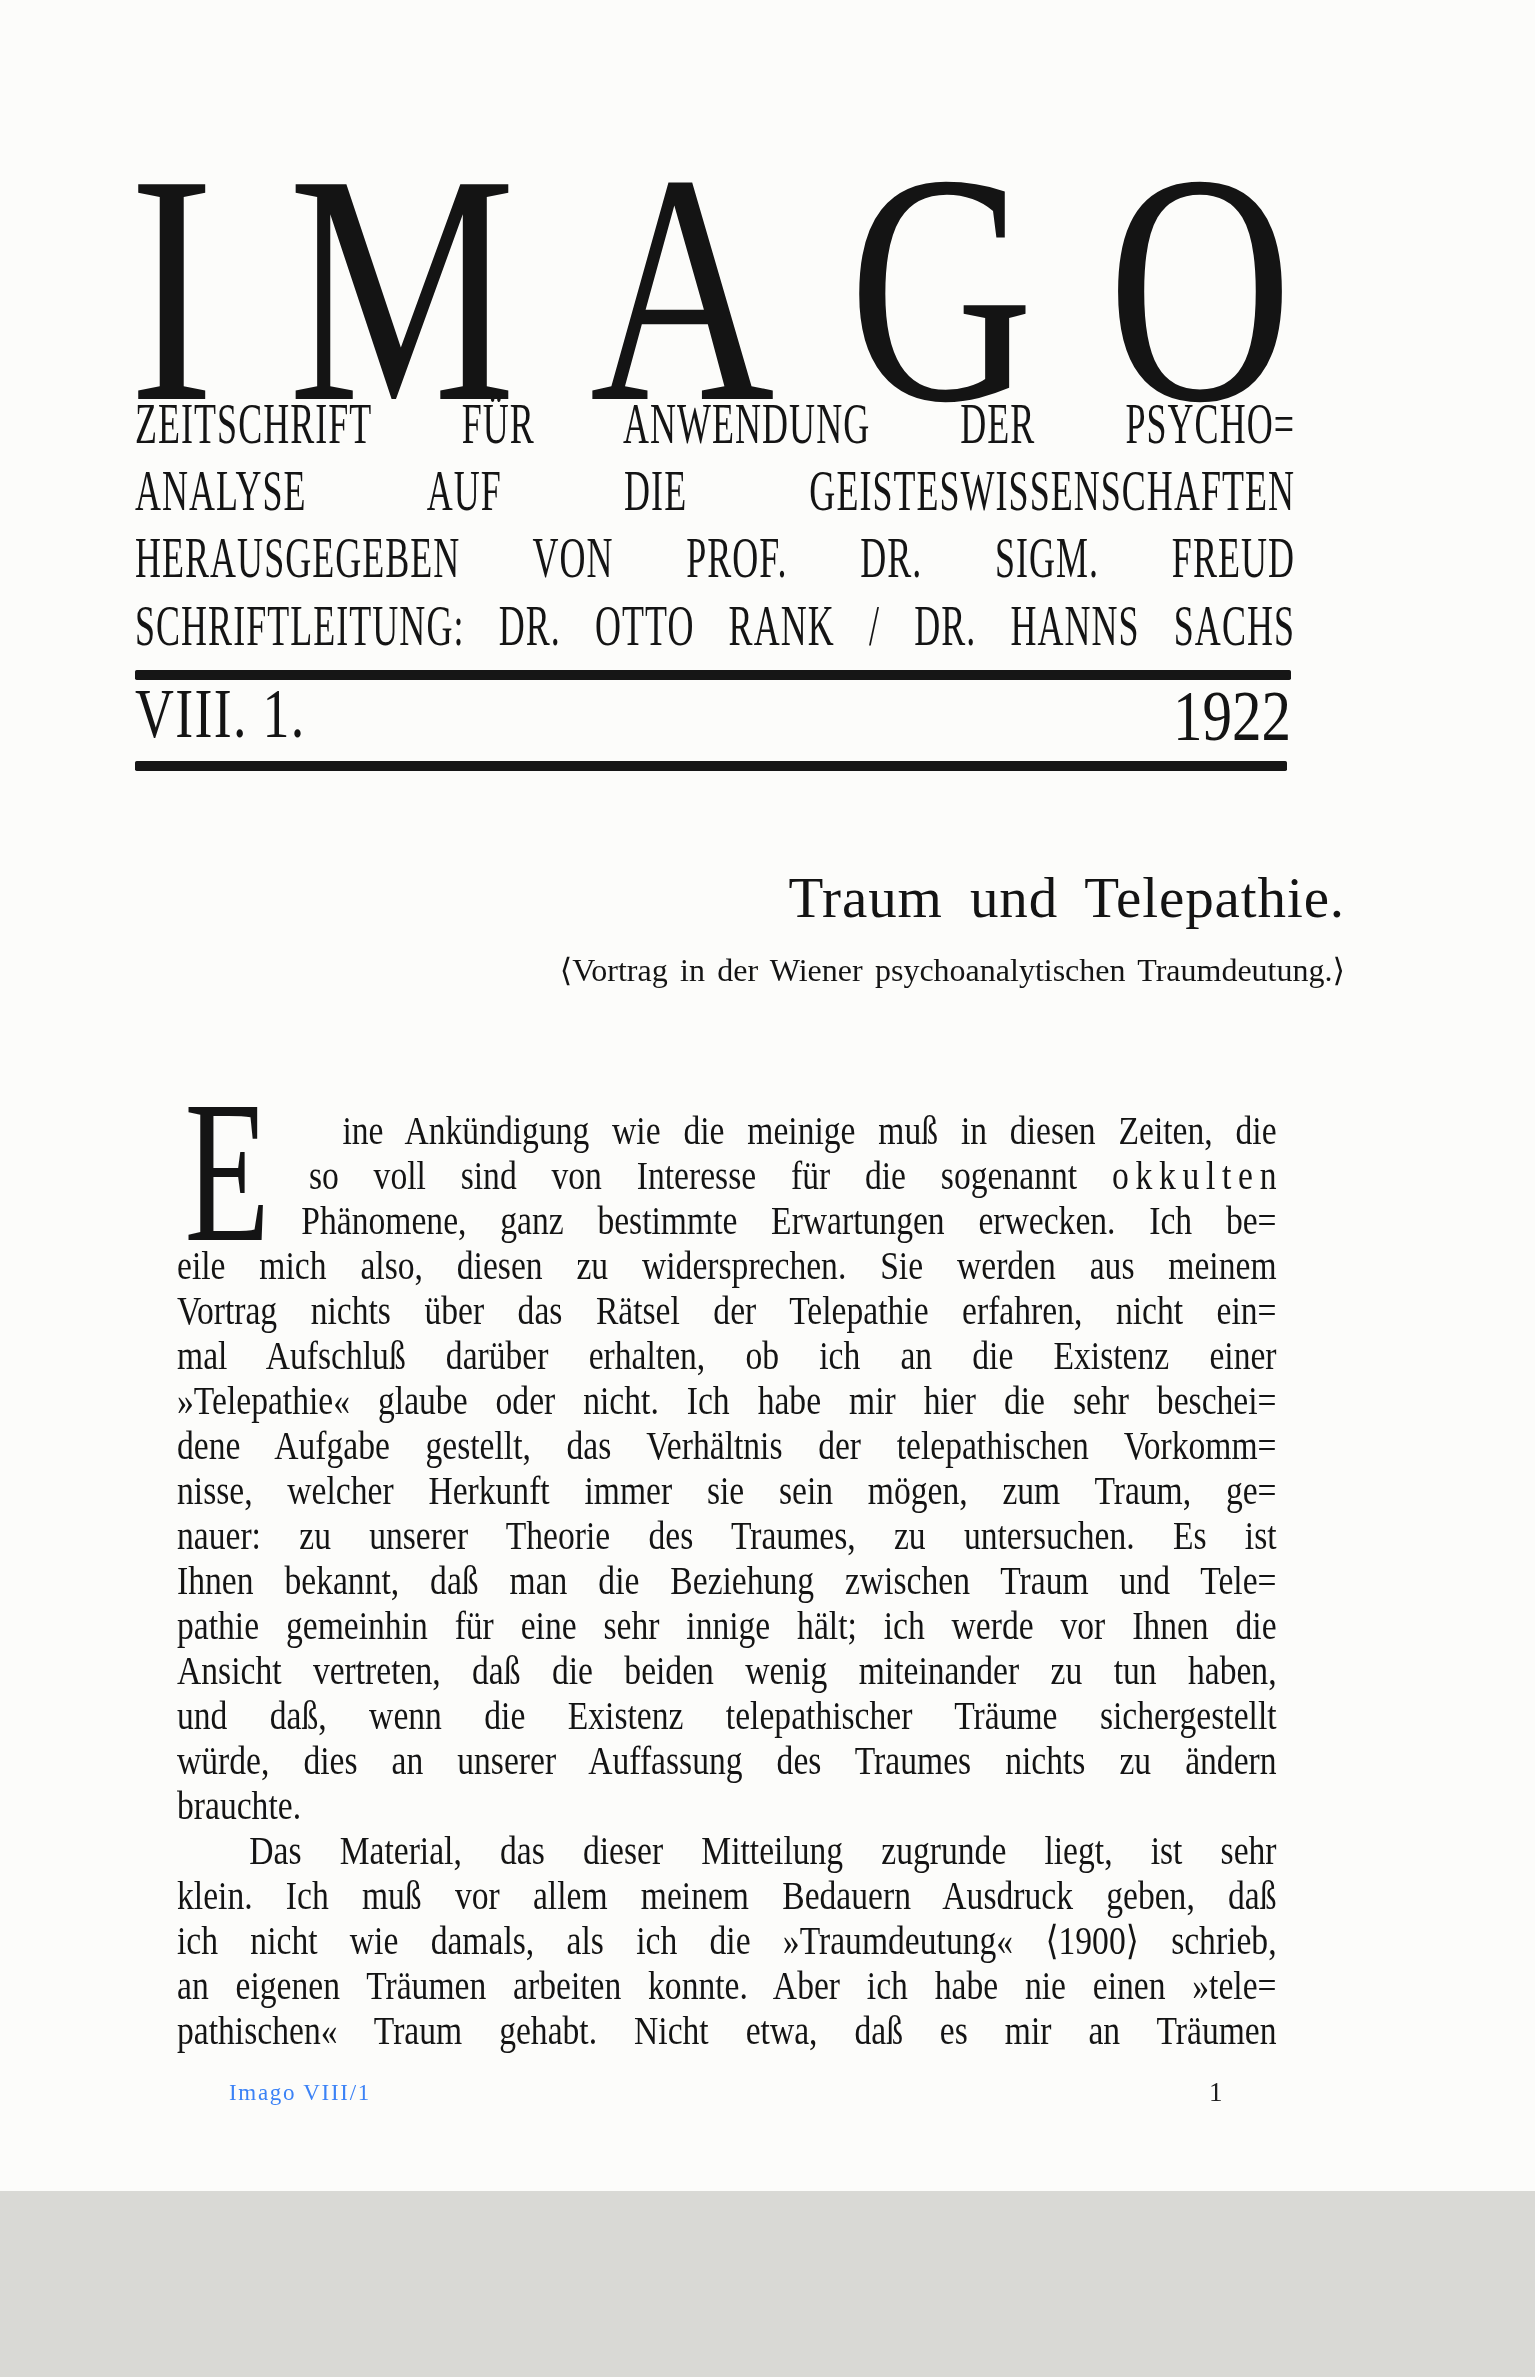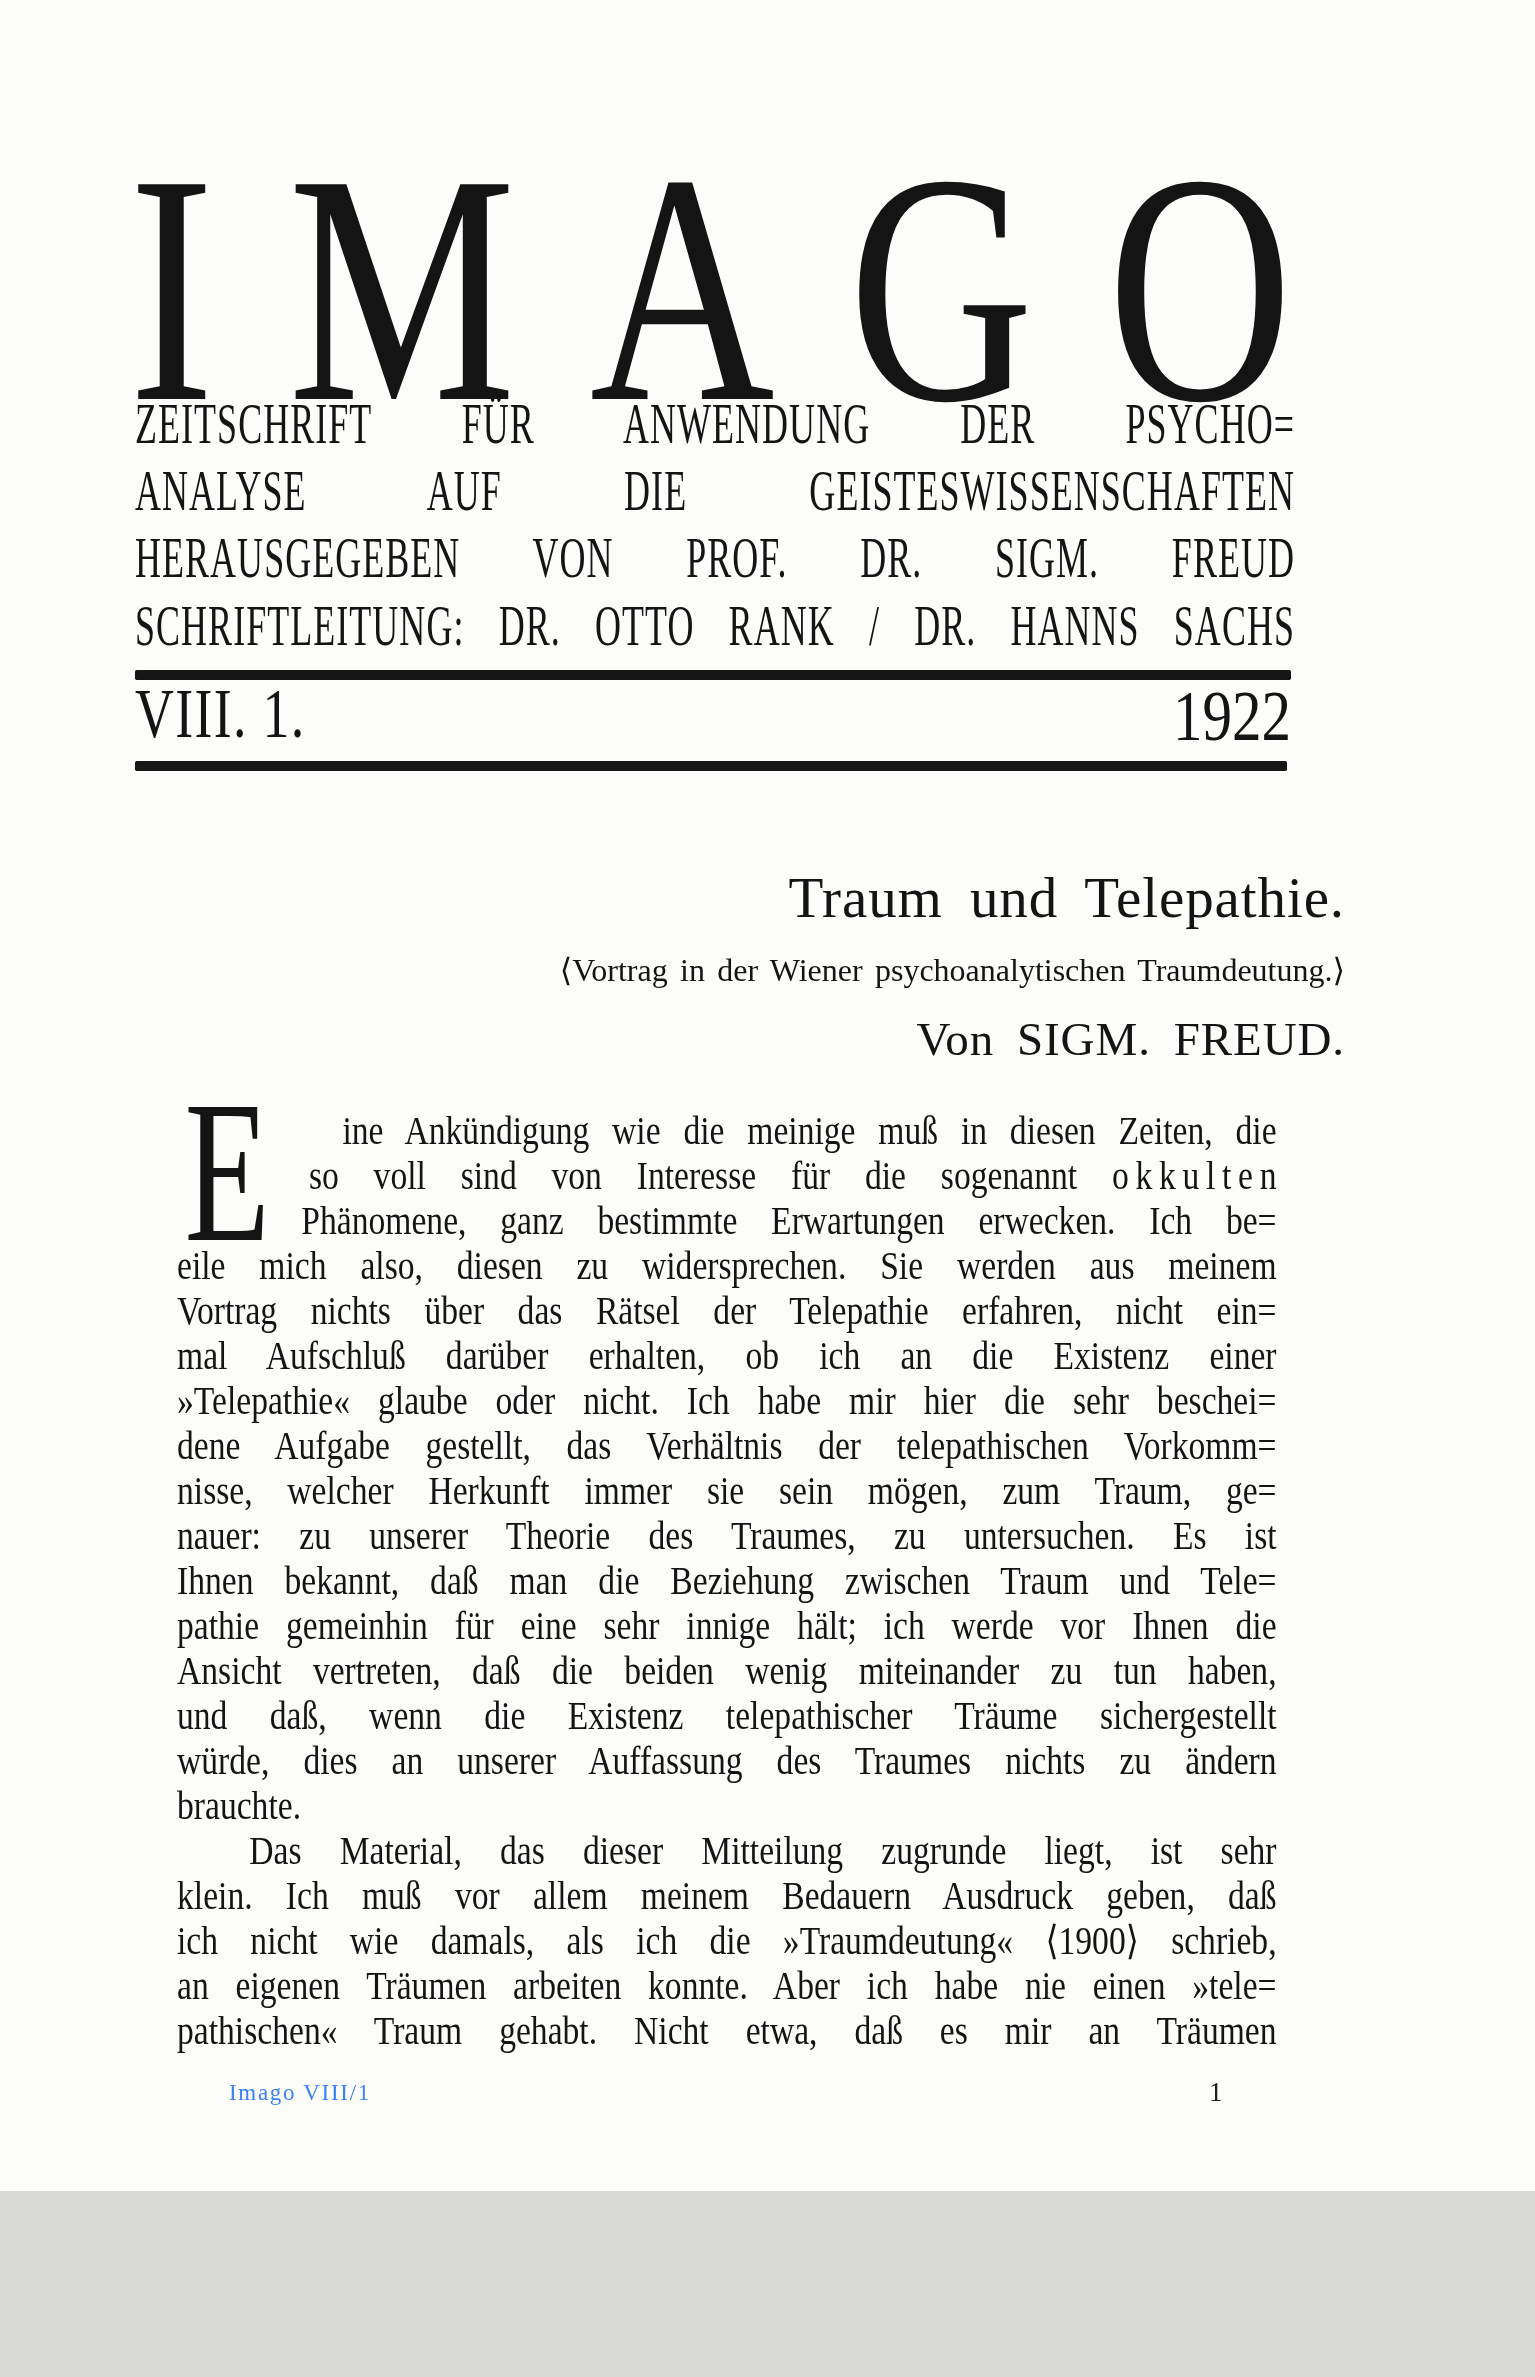--- a/index.html
+++ b/index.html
@@ -77,21 +77,20 @@
 
   <div class="rule rule-top"></div>
   <div class="volume-row">
     <span class="vol">VIII. 1.</span>
     <span class="year">1922</span>
   </div>
   <div class="rule rule-bottom"></div>
 
   <div class="a-title">Traum und Telepathie.</div>
   <div class="a-sub">⟨Vortrag in der Wiener psychoanalytischen Traumdeutung.⟩</div>
-  <div class="a-byline">Von SIGM. FREUD.</div>
 
   <div class="body-block">
     <span class="dropcap">E</span>
     <div class="bl dcl1">ine Ankündigung wie die meinige muß in diesen Zeiten, die</div>
     <div class="bl dcl2">so voll sind von Interesse für die sogenannt o k k u l t e n</div>
     <div class="bl dcl3">Phänomene, ganz bestimmte Erwartungen erwecken. Ich be=</div>
     <div class="bl">eile mich also, diesen zu widersprechen. Sie werden aus meinem</div>
     <div class="bl">Vortrag nichts über das Rätsel der Telepathie erfahren, nicht ein=</div>
     <div class="bl">mal Aufschluß darüber erhalten, ob ich an die Existenz einer</div>
     <div class="bl">»Telepathie« glaube oder nicht. Ich habe mir hier die sehr beschei=</div>

